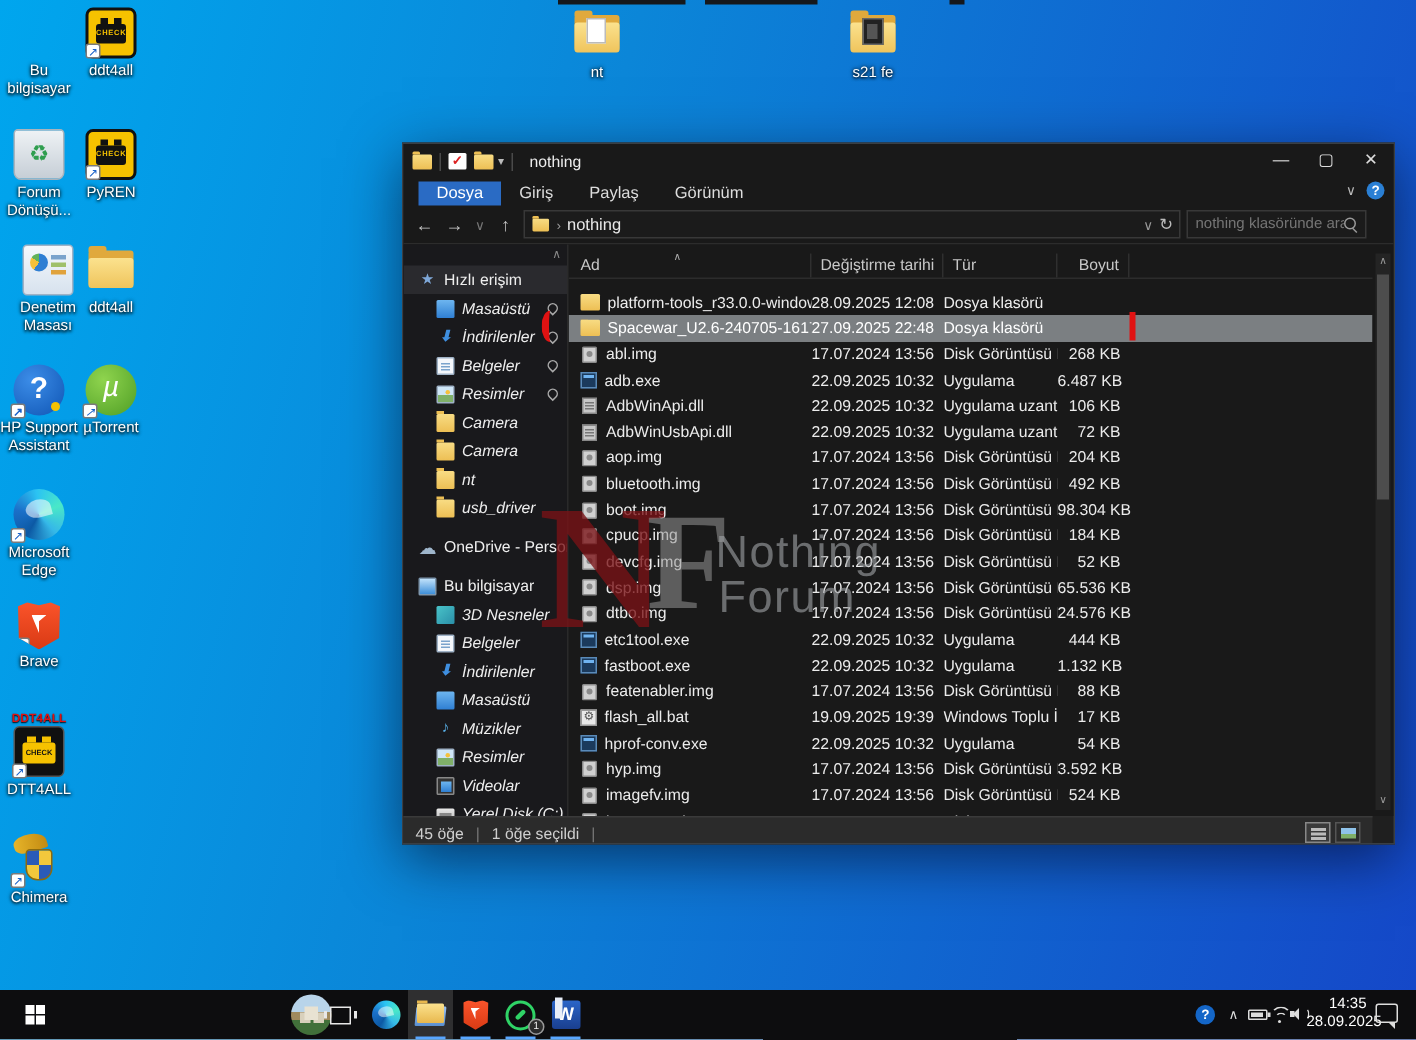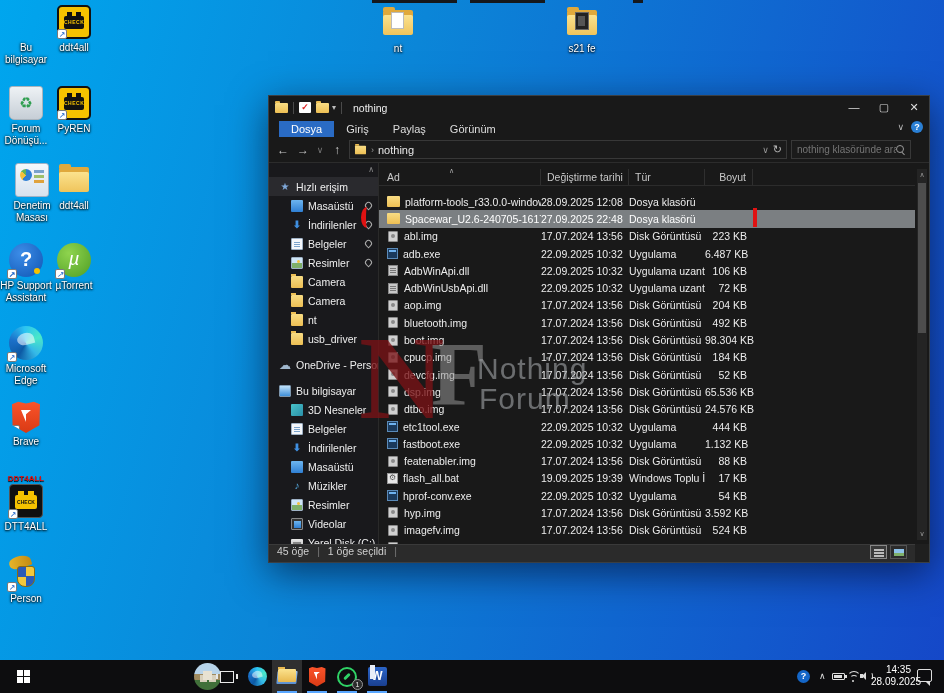--- a/index.html
+++ b/index.html
@@ -69,21 +69,21 @@
   .mag { position:relative; width:9px; height:9px; flex:0 0 auto; }
   .mag::before { content:""; position:absolute; left:0; top:0; width:6px; height:6px; border:1.4px solid #9a9a9a; border-radius:50%; }
   .mag::after { content:""; position:absolute; right:0; bottom:0; width:4px; height:1.4px; background:#9a9a9a; transform:rotate(45deg); }
 
   .mainarea { position:absolute; top:67px; bottom:18px; left:0; right:0; display:flex; background:#191919; }
   
   .sidebar { width:110px; background:#19191c; border-right:1px solid #2a2a2a; position:relative; overflow:hidden; padding-top:14px; }
   .sb-caret { position:absolute; right:4px; top:2px; color:#888; font-size:8px; }
   .sb-item { height:19px; display:flex; align-items:center; gap:5px; padding-left:10px; color:#eee; font-size:10.5px; white-space:nowrap; }
   .sb-item.hdr { background:#2a2a2e; }
-  .sb-item.lvl1 { padding-left:22px; }
+  .sb-item.lvl1 { padding-left:22px;font-style:italic; }
   .sb-item.gap { margin-top:7px; }
   .sb-ic { width:12px; height:12px; flex:0 0 auto; position:relative; font-size:10px; line-height:12px; text-align:center; }
   .pin { margin-left:auto; margin-right:6px; width:7px; height:7px; border:1.2px solid #aaa; border-radius:50% 50% 50% 0; transform:rotate(-45deg); flex:0 0 auto; }
   .i-star { color:#7fa8d9; }
   .i-desktop { background:linear-gradient(#6db5ef,#2f7fd3); border-radius:1px; }
   .i-download { color:#3f8fe0; font-weight:bold; }
   .i-doc { background:#f4f7fb; border:1px solid #9fb2c6; border-radius:1px; }
   .i-doc::after { content:""; position:absolute; left:2px; top:3px; width:6px; height:1px; background:#7aa3cc; box-shadow:0 2px 0 #7aa3cc,0 4px 0 #7aa3cc; }
   .i-pic { background:linear-gradient(#cfe6f7 0 55%,#7fb069 55% 100%); border:1px solid #9fb2c6; border-radius:1px; }
   .i-pic::after { content:""; position:absolute; right:2px; top:2px; width:3px; height:3px; border-radius:50%; background:#f5c13c; }
@@ -122,21 +122,21 @@
   .fi-exe { width:11px; background:#1b3a5c; border:1px solid #5a8ab8; }
   .fi-exe::after { content:""; position:absolute; left:1px; top:1px; width:7px; height:2px; background:#6fb3f0; }
   .fi-dll { width:10px; margin:0 1px; background:#c8c8c8; border:1px solid #888; }
   .fi-dll::after { content:""; position:absolute; left:1px; top:2px; width:6px; height:1px; background:#777; box-shadow:0 2px 0 #777,0 4px 0 #777; }
   .fi-bat { width:11px; background:#e8e8e8; border:1px solid #999; }
   .fi-bat::after { content:"⚙"; position:absolute; left:1px; top:-1px; font-size:8px; color:#555; }
   .vscroll { position:absolute; right:2px; top:6px; bottom:4px; width:10px; background:#242424; }
   .vthumb { position:absolute; left:1px; right:1px; top:14px; height:150px; background:#4d4d4d; }
   .varrow { position:absolute; left:0; right:0; height:12px; color:#9a9a9a; font-size:7px; text-align:center; line-height:12px; }
 
-  .statusbar { position:absolute; left:0; right:14px; bottom:0; height:18px; background:#2b2b2b; display:flex; align-items:flex-start; padding:0 8px; gap:8px; color:#cfcfcf; font-size:10.5px; border-top:1px solid #3a3a3a; }
+  .statusbar { position:absolute; left:0; right:14px; bottom:0; height:18px; background:#2b2b2b; display:flex; align-items:flex-end; padding:0 8px; gap:8px; color:#cfcfcf; font-size:10.5px; border-top:1px solid #3a3a3a; }
   .st-sep { color:#777; }
   .viewbtns { margin-left:auto; display:flex; gap:3px; }
   .vb { width:17px; height:14px; border:1px solid #555; position:relative; }
   .vb.active { background:#3a3a3a; border-color:#888; }
   .vb-details::after { content:""; position:absolute; left:3px; top:3px; width:10px; height:1.5px; background:#bbb; box-shadow:0 3px 0 #bbb,0 6px 0 #bbb; }
   .vb-thumbs::after { content:""; position:absolute; left:3px; top:3px; width:10px; height:7px; background:linear-gradient(#8fc3ea 0 55%,#7fb069 55% 100%); }
 
   
   .watermark { position:absolute; left:90px; top:238px; width:260px; height:110px; pointer-events:none; z-index:5; }
   .wm-n { position:absolute; left:0; top:-14px; font-family:"Liberation Serif", serif; font-size:118px; font-weight:bold; color:rgba(122,18,22,.78); line-height:1; }
@@ -264,21 +264,21 @@
         <span class="sc-arrow">↗</span>
       </div>
       <div class="lbl">DTT4ALL</div>
     </div>
     <div class="dicon" style="left: 0px; top: 556px;">
       <div class="glyph g-chimera">
         <div class="wing"></div>
         <div class="shield"></div>
         <span class="sc-arrow">↗</span>
       </div>
-      <div class="lbl">Person</div>
+      <div class="lbl">Chimera</div>
     </div>
     <div class="dicon" style="left: 372px; top: 6px;">
       <div class="glyph g-folder">
         <div class="back"></div>
         <div class="front"></div>
         <div class="inner-doc"></div>
       </div>
       <div class="lbl">nt</div>
     </div>
     <div class="dicon" style="left: 556px; top: 6px;">
@@ -455,21 +455,21 @@
             <div class="fc-type">Dosya klasörü</div>
             <div class="fc-size"></div>
           </div>
           <div class="frow">
             <div class="fc-name">
               <span class="fi fi-img"></span>
               <span>abl.img</span>
             </div>
             <div class="fc-date">17.07.2024 13:56</div>
             <div class="fc-type">Disk Görüntüsü Do...</div>
-            <div class="fc-size">223 KB</div>
+            <div class="fc-size">268 KB</div>
           </div>
           <div class="frow">
             <div class="fc-name">
               <span class="fi fi-exe"></span>
               <span>adb.exe</span>
             </div>
             <div class="fc-date">22.09.2025 10:32</div>
             <div class="fc-type">Uygulama</div>
             <div class="fc-size">6.487 KB</div>
           </div>

